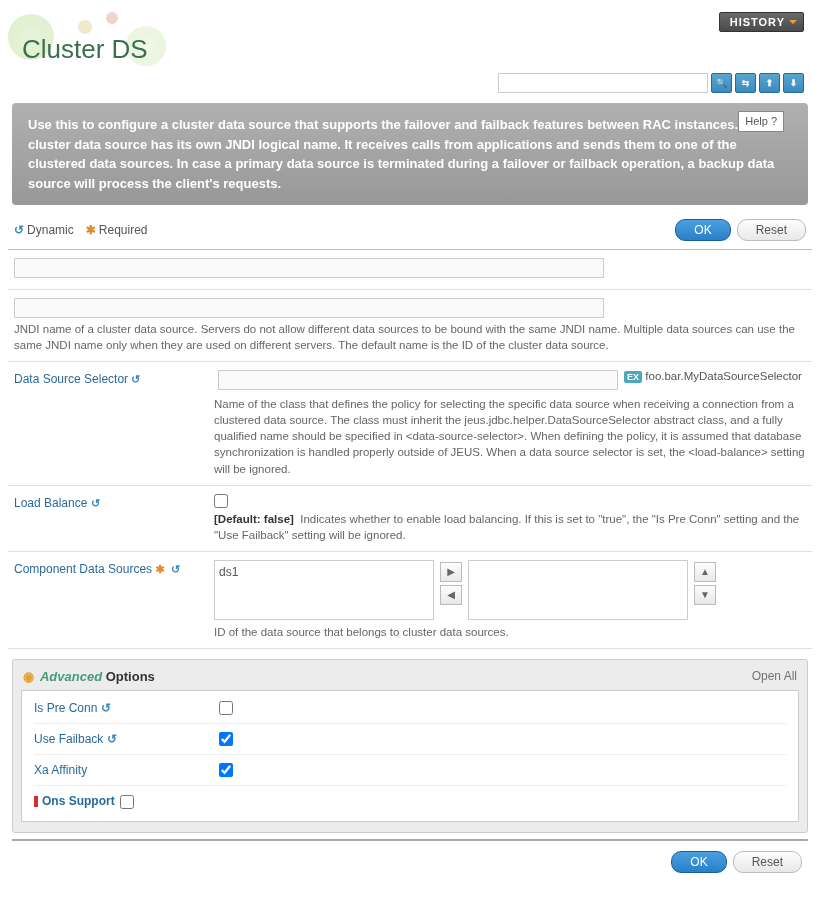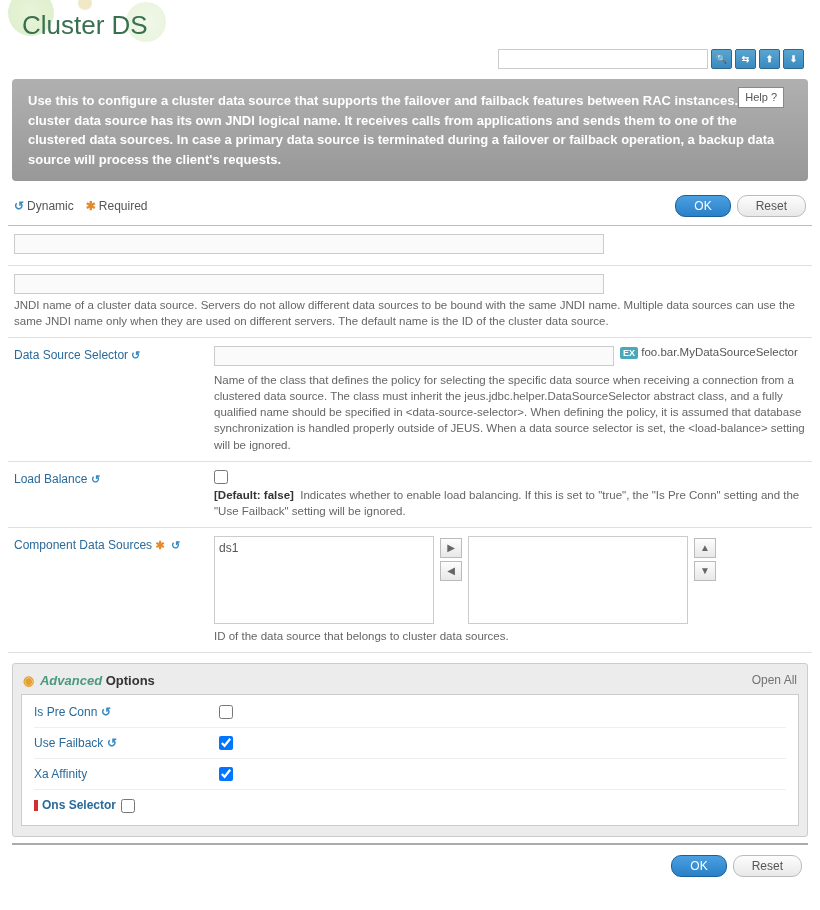--- a/index.html
+++ b/index.html
@@ -27,26 +27,26 @@
 .btn-row { display: flex; gap: 6px; }
 .btn { padding: 3px 18px; font-size: 12px; border: 1px solid #bbb; background: linear-gradient(#fdfdfd,#e8e8e8); color: #555; cursor: pointer; border-radius:10px;}
 .btn-primary { background: linear-gradient(#4aa0e0,#2a80c8); color: #fff; border-color: #1a6098; }
 .form-row { display: flex; border-bottom: 1px solid #e0e0e0; padding: 8px 6px; }
 .form-label { width: 200px; color: #2a6a9a; font-size: 12px; padding-top: 2px; }
 .form-label .req-icon, .form-label .refresh-icon { font-size: 11px; }
 .form-content { flex: 1; }
 .field-input { width: 100%; max-width: 590px; height: 20px; border: 1px solid #ccc; background: #fafafa; padding: 0 4px; margin-bottom: 3px; font-size:12px;}
 .help-text { font-size: 11.5px; color: #666; line-height: 1.4; }
 .ex-tag { display: inline-block; background: #4aa8b8; color: #fff; font-size: 9px; padding: 1px 3px; border-radius: 2px; vertical-align: middle; font-weight:bold;}
-.sel-row { display: flex; align-items: flex-start; gap: 6px; margin-bottom: 3px;}
+.sel-row { display: flex; align-items: flex-start; gap: 6px; margin-bottom: 3px; justify-content: center;}
 .sel-row .si{width:400px;}
 .ex-line{font-size:11.5px;color:#555; white-space:nowrap;}
 .default-tag { font-weight: bold; color: #333; }
 .shuttle { display: flex; gap: 6px; align-items: flex-start; margin-bottom: 4px;}
-.shuttle-list { width: 220px; height: 88px; border: 1px solid #ccc; background: #fff; padding: 4px; font-size: 12px; }
+.shuttle-list { width: 220px; height: 60px; border: 1px solid #ccc; background: #fff; padding: 4px; font-size: 12px; }
 .shuttle-btns { display: flex; flex-direction: column; gap: 3px; padding-top: 2px;}
 .shuttle-btn { width: 22px; height: 20px; border: 1px solid #bbb; background: linear-gradient(#fdfdfd,#e8e8e8); cursor: pointer; display:flex;align-items:center;justify-content:center;color:#666;font-size:10px;}
 .advanced-box { background: #ececec; border: 1px solid #ccc; border-radius: 3px; padding: 6px 8px 10px; margin: 10px 4px 6px; }
 .adv-header { display: flex; justify-content: space-between; align-items: flex-start; padding: 3px 2px 6px; font-size: 13px; }
 .adv-title-badge{color:#e6a030;font-weight:bold;margin-right:2px;}
 .adv-em { color: #4a9a80; font-style: italic; font-weight: bold; }
 .adv-strong { color: #333; font-weight: bold; }
 .open-all { color: #737373; font-size: 12px; cursor: pointer; }
 .adv-body { background: #fff; border: 1px solid #ccc; padding: 2px 12px 4px; }
 .adv-row { display: flex; align-items: center; padding: 8px 0; border-bottom: 1px solid #eee; }
@@ -54,20 +54,23 @@
 .adv-label { width: 185px; color: #2a6a9a; font-size: 12px; }
 .ons-label { color: #2a6a9a; font-size: 12px; font-weight: bold; }
 .ons-bar{display:inline-block;width:4px;height:11px;background:#d03030;margin-right:4px;vertical-align:middle;}
 .footer-btns { border-top: 2px solid #aaa; padding: 10px 6px; display: flex; justify-content: flex-end; gap: 6px; margin: 0 4px;}
 input[type=checkbox]{width:14px;height:14px;}
 </style>
 </head>
 <body>
 
 <div class="wrap">
+  <div class="topbar">
+    <div class="history-btn">HISTORY</div>
+  </div>
 
   <div class="title-row">
     <span class="bubble b1"></span>
     <span class="bubble b2"></span>
     <span class="bubble b3"></span>
     <span class="bubble b4"></span>
     <h1>Cluster DS</h1>
   </div>
 
   <div class="search-row">
@@ -175,21 +178,21 @@
           <span>Use Failback</span> <span class="refresh-icon">↻</span>
         </div>
         <input type="checkbox" checked="" style="">
       </div>
       <div class="adv-row">
         <div class="adv-label">Xa Affinity</div>
         <input type="checkbox" checked="" style="">
       </div>
       <div class="adv-row">
         <div class="adv-label ons-label">
-          <span class="ons-bar"></span><span>Ons Selector</span>
+          <span class="ons-bar"></span><span>Ons Support</span>
           <input type="checkbox" style="margin-left: 2px; vertical-align: middle;">
         </div>
       </div>
     </div>
   </div>
 
   <div class="footer-btns">
     <button class="btn btn-primary">OK</button>
     <button class="btn">Reset</button>
   </div>

